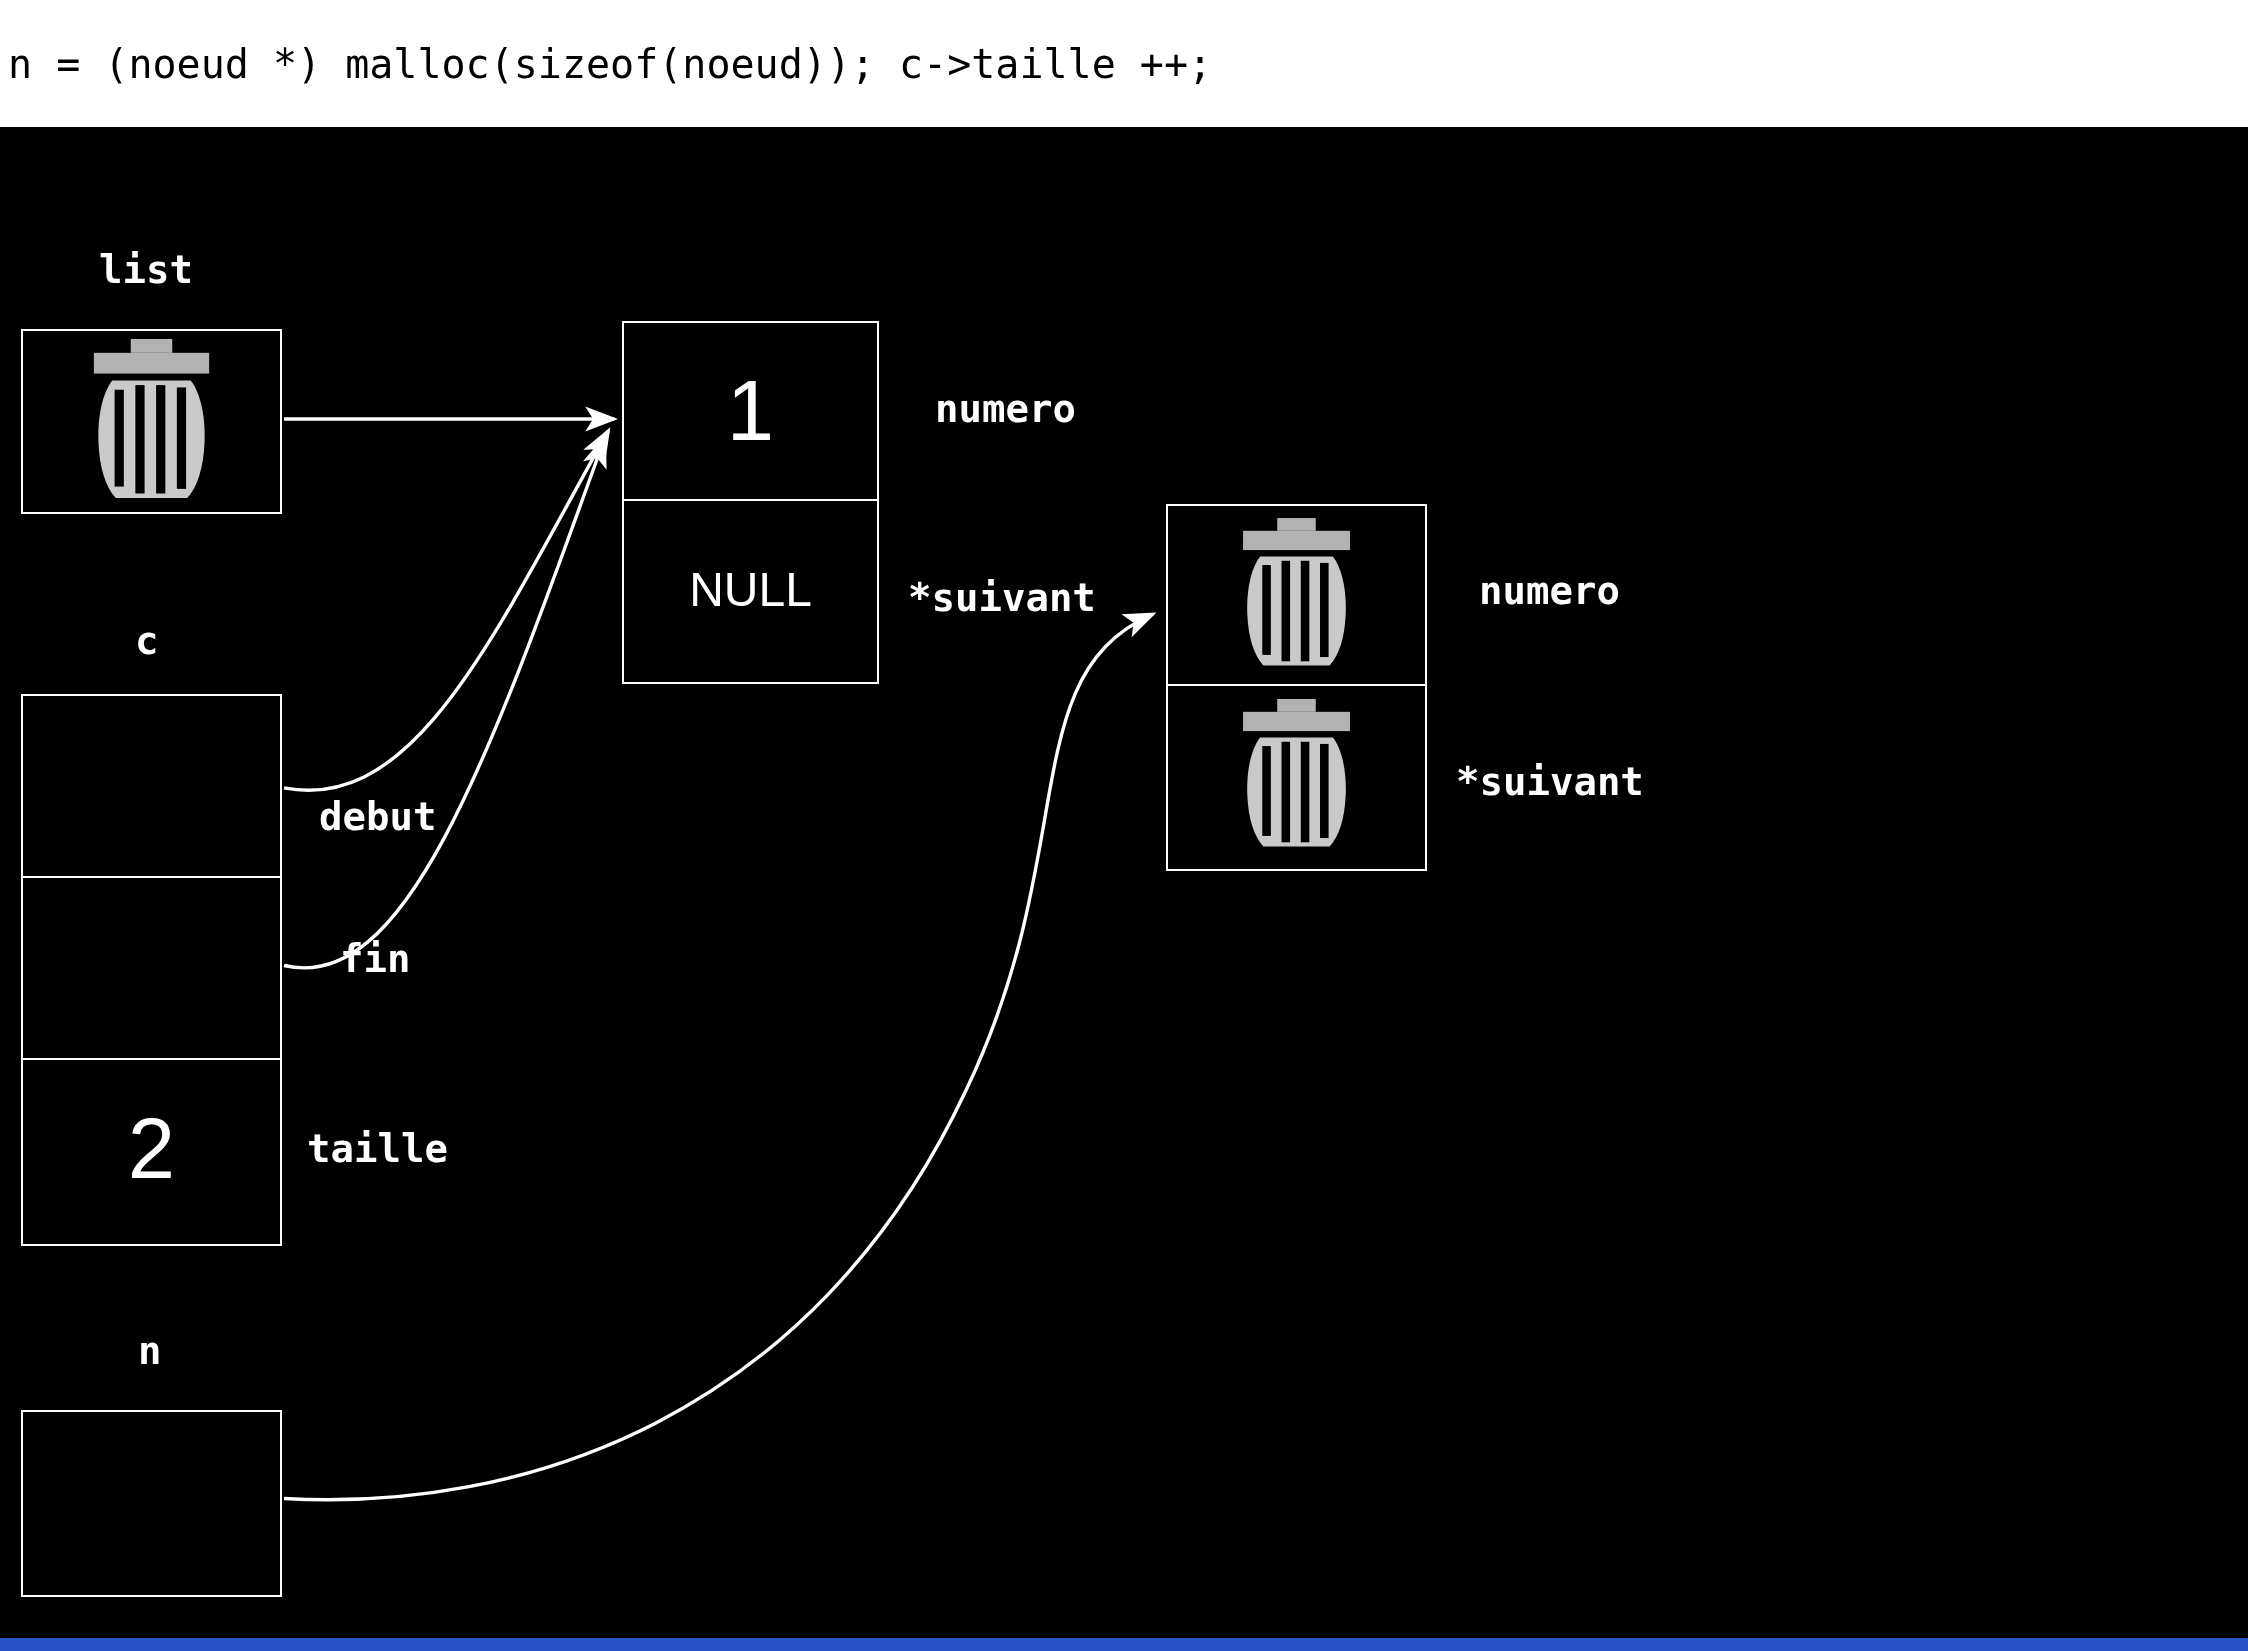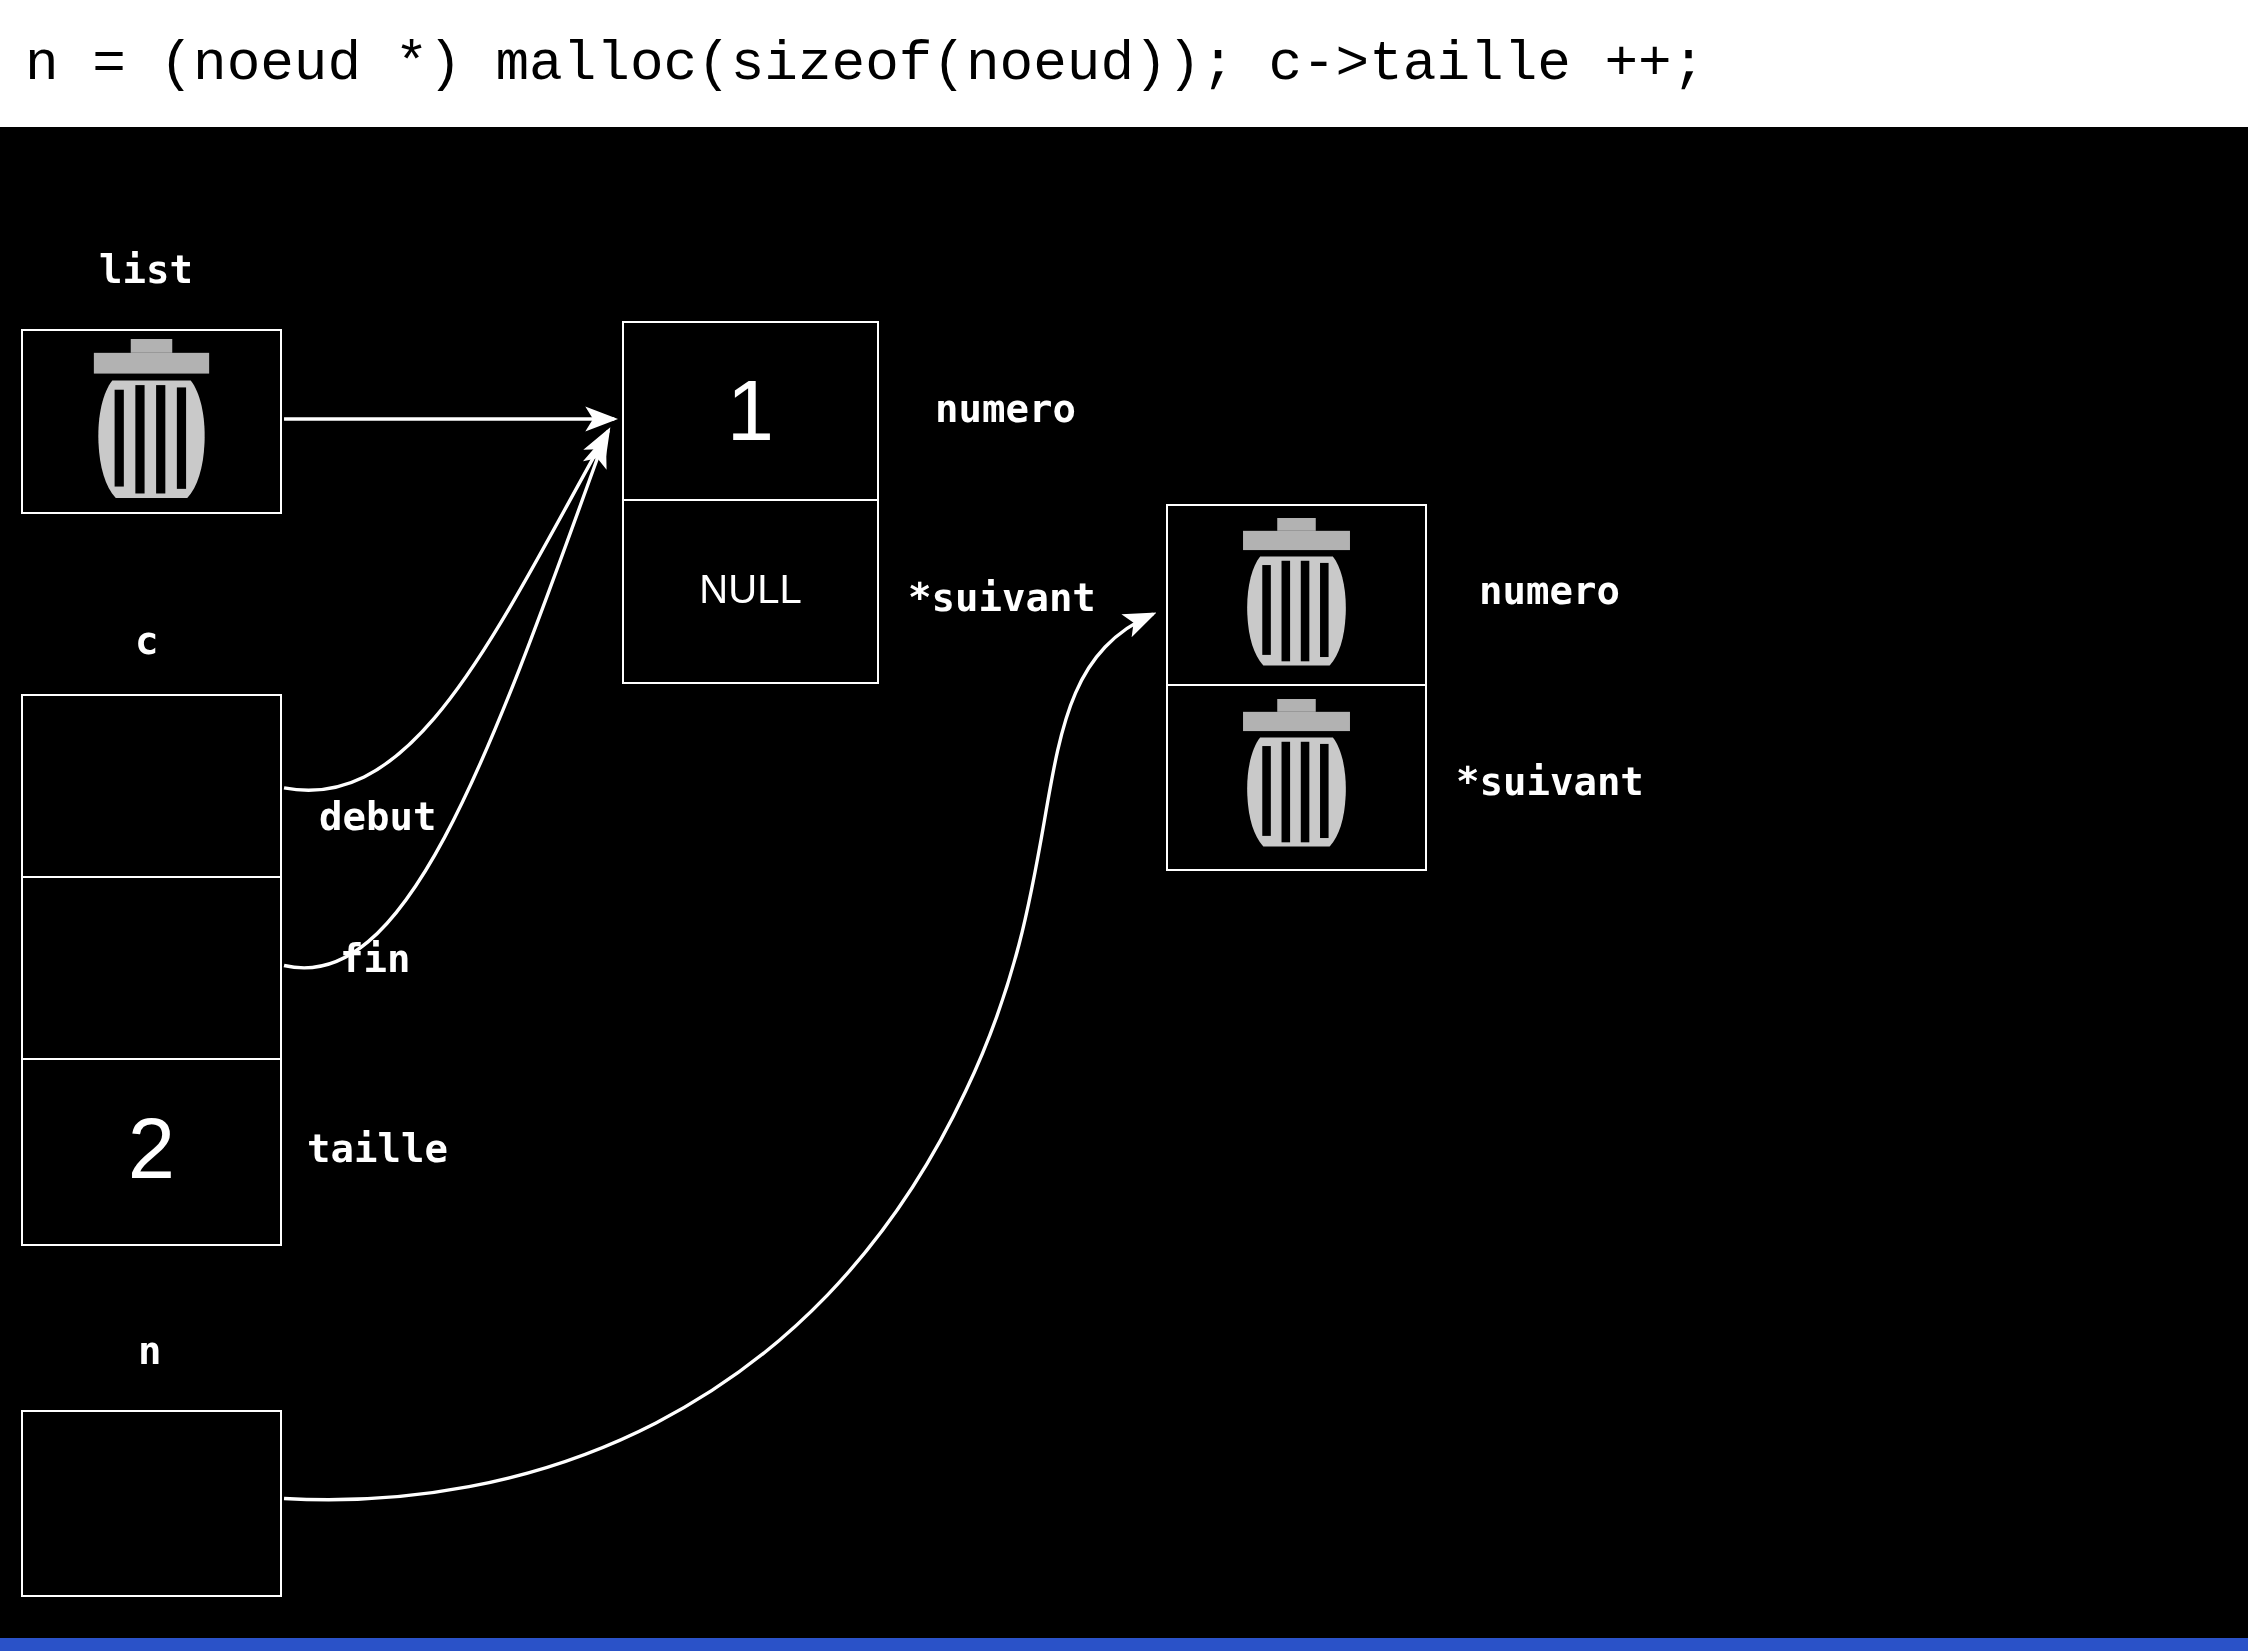--- a/index.html
+++ b/index.html
@@ -5,28 +5,28 @@
   html, body { margin: 0; padding: 0; background: #000; }
   .stage {
     position: relative; width: 2249px; height: 1651px;
     background: var(--bg, #000); overflow: hidden;
     font-family: "DejaVu Sans Mono", "Liberation Mono", monospace;
   }
   .topbar {
     position: absolute; left: 0; top: 0; width: 2249px; height: 127px;
     background: var(--topbar-bg, #fff); display: flex; align-items: center;
   }
-  .code { padding-left: 25px; font-size: 56px; color: var(--code-fg, #000); white-space: pre; font-family: Liberation Mono, monospace; }
+  .code { padding-left: 8px; font-size: 40px; color: var(--code-fg, #000); white-space: pre; }
   .mlabel { position: absolute; color: var(--fg, #fff); font-size: 39px; white-space: pre; line-height: 1.1; font-weight: bold; }
   .box { position: absolute; border: 2.9px solid var(--fg, #fff); background: var(--bg, #000); box-sizing: border-box; }
   .cell { display: flex; align-items: center; justify-content: center; box-sizing: border-box; }
   .divider { border-bottom: 2.9px solid var(--fg, #fff); }
   .valfont { font-family: "Liberation Sans", "DejaVu Sans", sans-serif; color: var(--fg, #fff); }
   .big { font-size: 85px; }
-  .nullv { font-size: 40px; }
+  .nullv { font-size: 48px; }
   svg.overlay { position: absolute; left: 0; top: 0; pointer-events: none; }
   .trash-slot { display: block; }
   .bottom-bar { position: absolute; left: 0; top: 1638px; width: 2249px; height: 13.5px; background: var(--bottom-bar, #2a52c8); }
 </style>
 </head>
 <body>
 
 <div class="stage">
 
   <div class="topbar">

